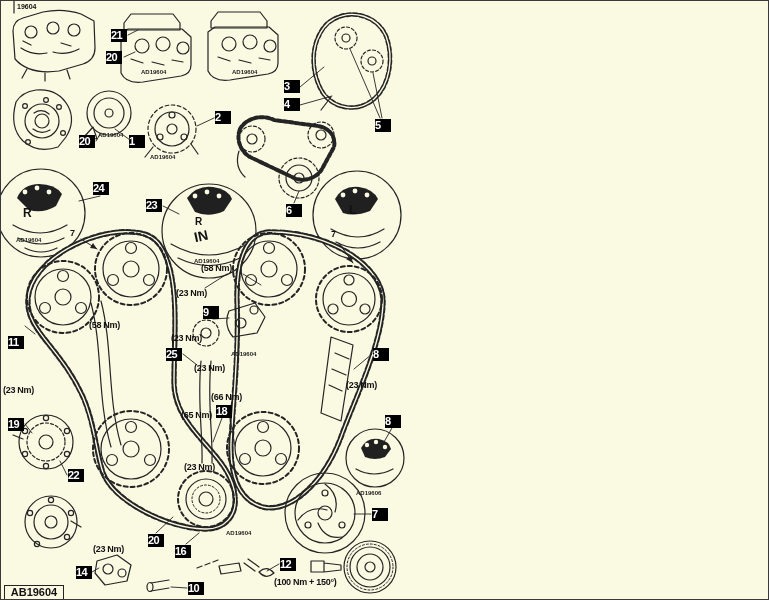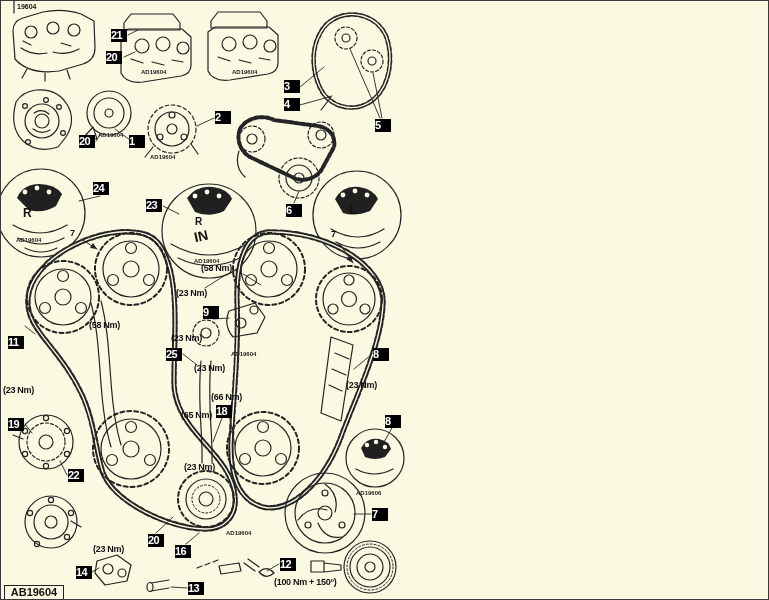--- a/index.html
+++ b/index.html
@@ -308,21 +308,21 @@
 <div class="callout" style="left:283px;top:79px">3</div>
 <div class="callout" style="left:283px;top:97px">4</div>
 <div class="callout" style="left:374px;top:118px">5</div>
 <div class="callout" style="left:285px;top:203px">6</div>
 <div class="callout" style="left:371px;top:507px">7</div>
 <div class="callout" style="left:372px;top:347px">8</div>
 <div class="callout" style="left:202px;top:305px">9</div>
 <div class="callout" style="left:147px;top:533px">20</div>
 <div class="callout" style="left:7px;top:335px">11</div>
 <div class="callout" style="left:279px;top:557px">12</div>
-<div class="callout" style="left:187px;top:581px">13</div>
+<div class="callout" style="left:187px;top:581px">10</div>
 <div class="callout" style="left:75px;top:565px">14</div>
 <div class="callout" style="left:384px;top:414px">8</div>
 <div class="callout" style="left:174px;top:544px">16</div>
 <div class="callout" style="left:7px;top:417px">19</div>
 <div class="callout" style="left:215px;top:404px">18</div>
 <div class="callout" style="left:78px;top:134px">20</div>
 <div class="callout" style="left:105px;top:50px">20</div>
 <div class="callout" style="left:110px;top:28px">21</div>
 <div class="callout" style="left:67px;top:468px">22</div>
 <div class="callout" style="left:145px;top:198px">23</div>

